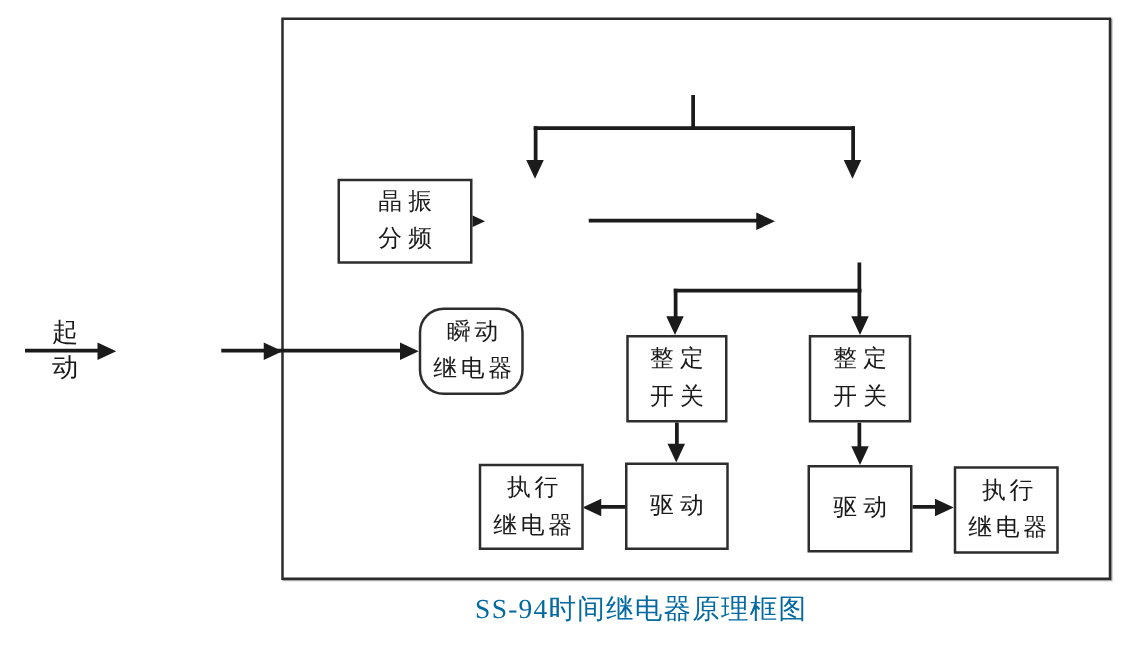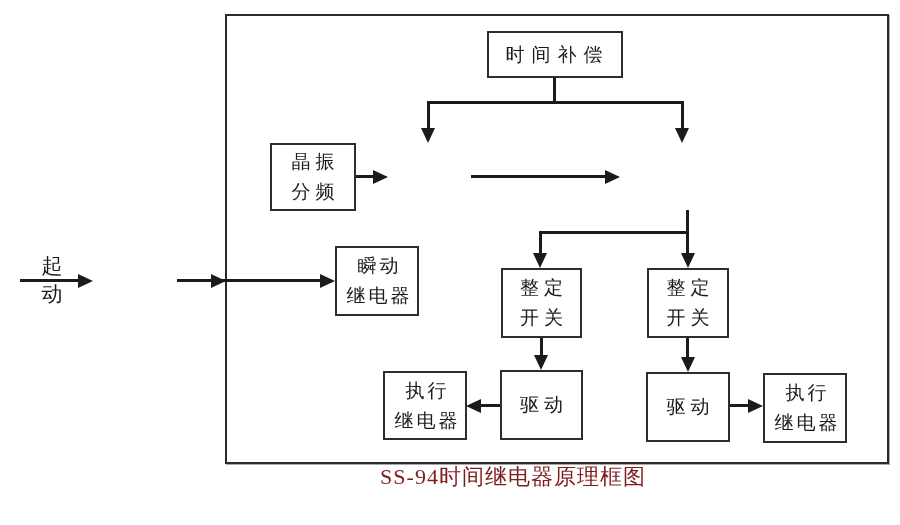--- a/index.html
+++ b/index.html
@@ -22,22 +22,22 @@
   .freelabel{
     position:absolute;display:flex;flex-direction:column;align-items:center;
     font-size:21px;line-height:28px;letter-spacing:0;z-index:3;
   }
   .hl{position:absolute;height:3px;background:#1b1b1b;z-index:1;}
   .vl{position:absolute;width:3px;background:#1b1b1b;z-index:1;}
   .ar{position:absolute;width:0;height:0;border-top:7px solid transparent;border-bottom:7px solid transparent;border-left:15px solid #1b1b1b;z-index:2;}
   .al{position:absolute;width:0;height:0;border-top:7px solid transparent;border-bottom:7px solid transparent;border-right:15px solid #1b1b1b;z-index:2;}
   .ad{position:absolute;width:0;height:0;border-left:7px solid transparent;border-right:7px solid transparent;border-top:15px solid #1b1b1b;z-index:2;}
   .caption{
-    position:absolute;left:333px;top:462px;width:360px;text-align:center;
-    font-size:22px;letter-spacing:1px;color:#7f1d1d;z-index:3;
+    position:absolute;left:333px;top:472px;width:360px;text-align:center;
+    font-size:22px;letter-spacing:1px;color:#0369a1;z-index:3;
   }
 </style>
 </head>
 <body>
 
 <div class="stage">
 
   <div class="frame"></div>
 
   <div class="hl" style="left:20px;top:279px;width:59px;"></div>
@@ -76,33 +76,30 @@
   <div class="al" style="left:466px;top:399px;"></div>
 
   <div class="hl" style="left:727px;top:404px;width:22px;"></div>
   <div class="ar" style="left:748px;top:399px;"></div>
 
   <div class="freelabel" style="left:32px;top:252px;width:40px;">
     <span>起</span>
     <span>动</span>
   </div>
 
-  <div class="node" style="left:487px;top:31px;width:136px;height:47px;letter-spacing:7px;">
-    <span>时间补偿</span>
-  </div>
 
-  <div class="node" style="left:270px;top:143px;width:86px;height:68px;">
+  <div class="node" style="left:270px;top:143px;width:108px;height:68px;">
     <span>晶振</span>
     <span>分频</span>
   </div>
 
 
 
 
-  <div class="node" style="left:335px;top:246px;width:84px;height:70px;letter-spacing:3px;">
+  <div class="node" style="left:335px;top:246px;width:84px;height:70px;letter-spacing:3px;border-radius:20px;">
     <span>瞬动</span>
     <span>继电器</span>
   </div>
 
   <div class="node" style="left:501px;top:268px;width:81px;height:70px;">
     <span>整定</span>
     <span>开关</span>
   </div>
 
   <div class="node" style="left:647px;top:268px;width:82px;height:70px;">

